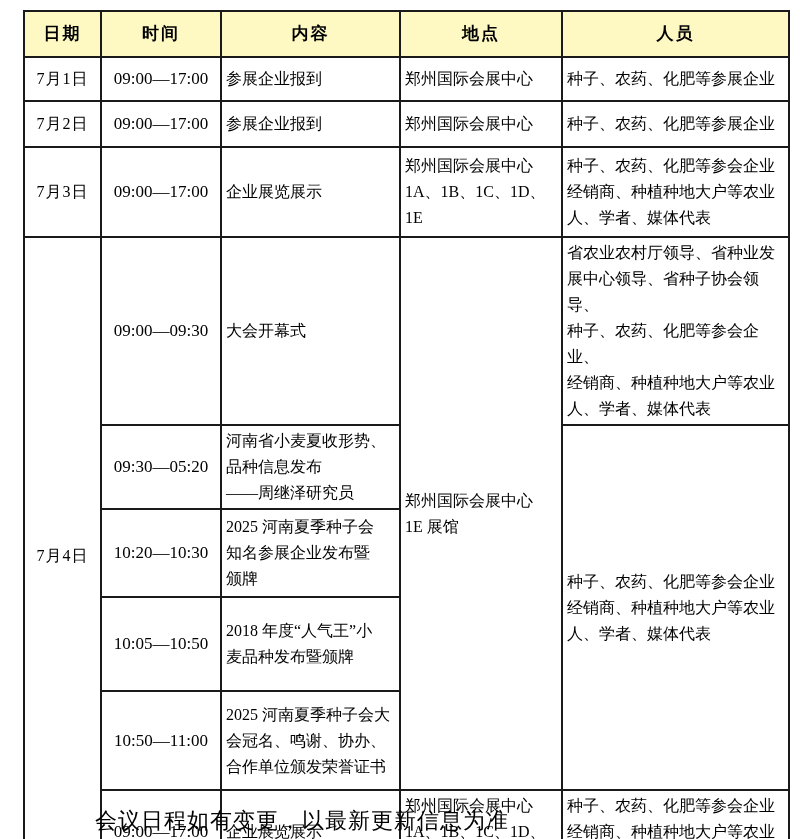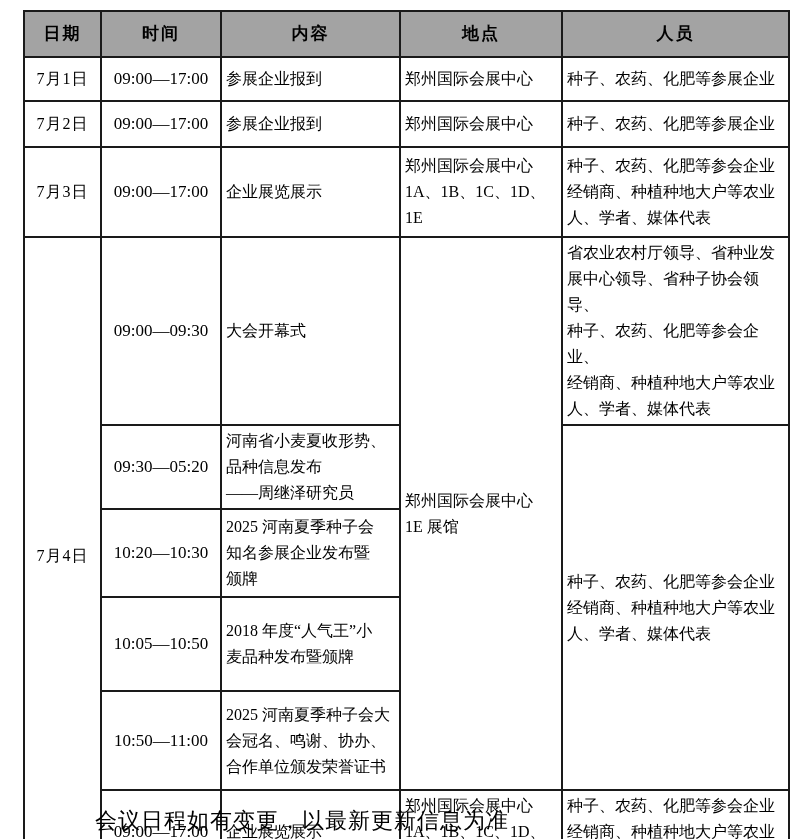--- a/index.html
+++ b/index.html
@@ -20,21 +20,21 @@
     border:2px solid #1a1a1a;
     font-size:16px;
     line-height:26px;
     vertical-align:middle;
     white-space:pre-line;
     overflow:hidden;
     padding:2px 4px;
     text-align:left;
   }
   .schedule th {
-    background:#a3a3a3;
+    background:#fef9c3;
     font-weight:bold;
     font-size:17px;
     text-align:center;
     padding:2px 0;
     height:40px;
     white-space:nowrap;
     letter-spacing:2px;
   }
   td.c-date { text-align:center; padding:2px 2px; letter-spacing:1px;margin-left:31px; }
   td.c-time { text-align:center; padding:2px 2px; font-size:17px; white-space:nowrap;margin-left:32px; }

